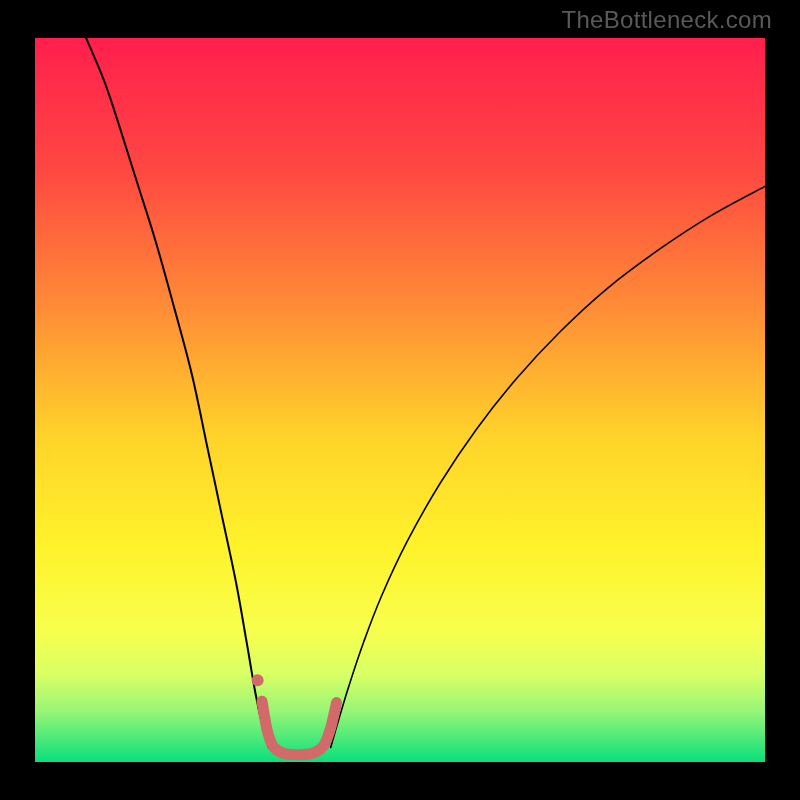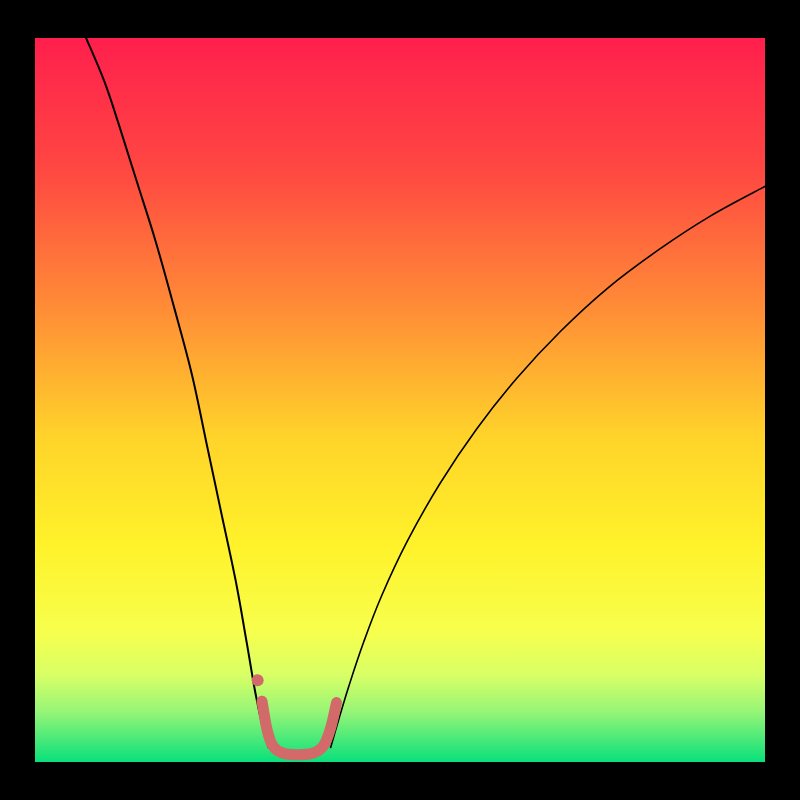--- a/index.html
+++ b/index.html
@@ -36,20 +36,21 @@
     letter-spacing: 0.3px;
   }
   svg {
     display: block;
   }
 </style>
 </head>
 <body>
 
 <div class="frame">
+  <div class="watermark">TheBottleneck.com</div>
 
   <div class="plot-area">
     <svg id="chart-svg" width="730" height="724" viewBox="0 0 730 724">
       <defs>
         <linearGradient id="bg-grad" x1="0" y1="0" x2="0" y2="1">
             <stop offset="0%" stop-color="#ff1f4d"></stop>
             <stop offset="18%" stop-color="#ff4742"></stop>
             <stop offset="38%" stop-color="#ff8f36"></stop>
             <stop offset="55.00000000000001%" stop-color="#ffd32a"></stop>
             <stop offset="70%" stop-color="#fff22a"></stop>

